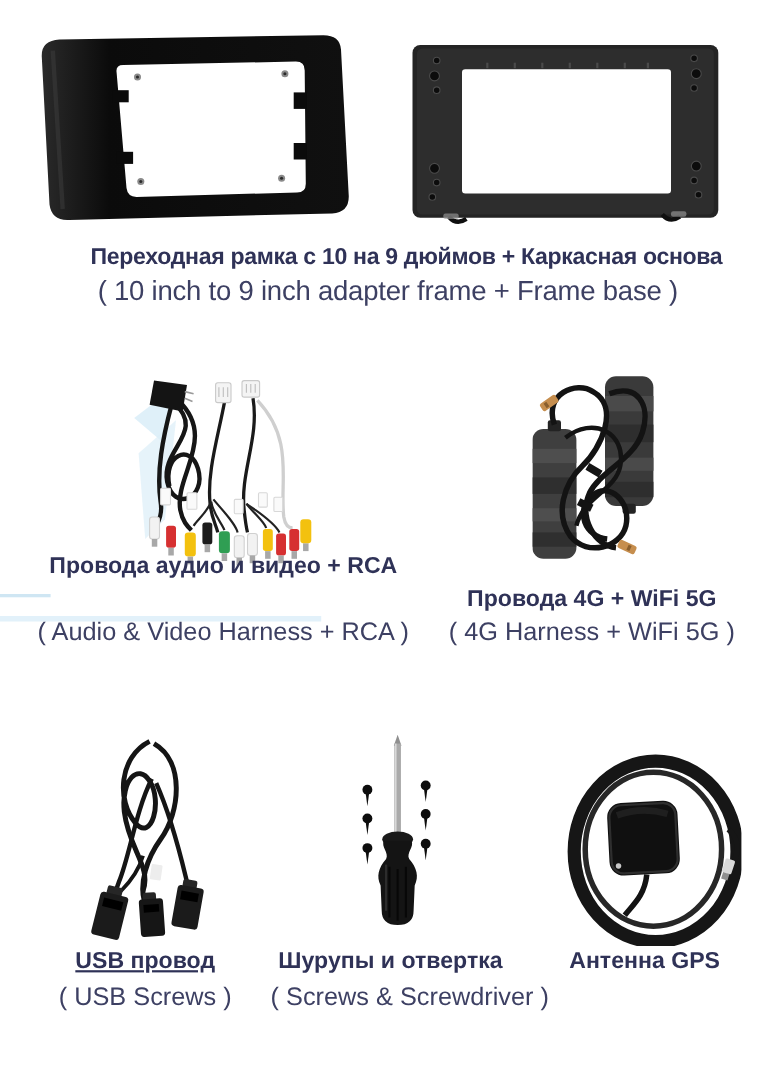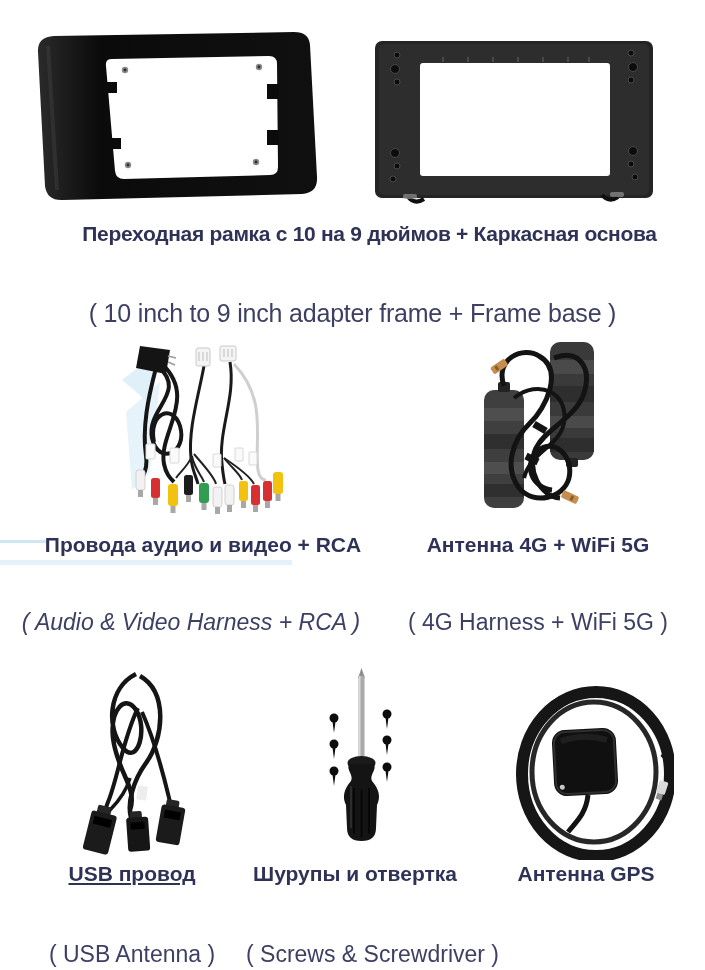--- a/index.html
+++ b/index.html
@@ -2,25 +2,25 @@
 <html><head>
 <meta charset="utf-8">
 <style>
   html,body { margin:0; padding:0; background:#ffffff; }
   .stage {
     position:relative; width:705px; height:970px; background:#ffffff;
     overflow:hidden; font-family:"Liberation Sans", sans-serif;
   }
   .caption { position:absolute; text-align:center; white-space:nowrap; }
   .ru { font-weight:700; color:#2f3257; }
-  .en { font-weight:400; color:#3d4063;margin-top:48px; }
+  .en { font-weight:400; color:#3d4063; }
   .title-ru   { left:0; width:705px; top:222px; font-size:21px; letter-spacing:-0.3px;padding-left:17px; }
   .title-en   { left:0; width:705px; top:251px; font-size:25px; letter-spacing:-0.2px; }
-  .cap-ml-ru  { left:18px;  width:370px; top:533px; font-size:21px; }
-  .cap-ml-en  { left:6px;  width:370px; top:561px; font-size:23px;font-style:italic; }
+  .cap-ml-ru  { left:18px;  width:370px; top:503px; font-size:21px; }
+  .cap-ml-en  { left:18px;  width:370px; top:561px; font-size:23px; }
   .cap-mr-ru  { left:398px; width:280px; top:533px; font-size:21px; }
   .cap-mr-en  { left:398px; width:280px; top:561px; font-size:23px; }
   .cap-b1-ru  { left:18px;  width:228px; top:862px; font-size:21px;text-decoration:underline; }
   .cap-b1-en  { left:18px;  width:228px; top:893px; font-size:23px; }
   .cap-b2-ru  { left:246px; width:218px; top:862px; font-size:21px; }
   .cap-b2-en  { left:246px; width:218px; top:893px; font-size:23px; }
   .cap-b3-ru  { left:468px; width:236px; top:862px; font-size:21px; }
   .cap-b3-en  { left:464px; width:236px; top:893px; font-size:23px; }
   .photo { position:absolute; }
   .wline { position:absolute; }
@@ -188,21 +188,21 @@
       <rect x="4" y="1.5" width="3" height="5" fill="#8a5f2e"></rect>
     </g>
     <g transform="translate(80,152) rotate(25)">
       <rect x="0" y="0" width="17" height="8" rx="2" fill="#c68e4e"></rect>
       <rect x="9" y="1.5" width="3" height="5" fill="#8a5f2e"></rect>
     </g>
   </svg>
 
   <div class="caption ru cap-ml-ru">Провода аудио и видео + RCA</div>
   <div class="caption en cap-ml-en">( Audio &amp; Video Harness + RCA )</div>
-  <div class="caption ru cap-mr-ru">Антенна 4G + WiFi 5G</div>
+  <div class="caption ru cap-mr-ru">Провода 4G + WiFi 5G</div>
   <div class="caption en cap-mr-en">( 4G Harness + WiFi 5G )</div>
 
   <svg class="photo" style="left:78px; top:668px;" width="118" height="188" viewBox="0 0 118 188">
     <g stroke="#151515" fill="none">
       <path stroke-width="4.5" d="M58,6 C30,20 28,60 45,80 C60,98 70,60 58,42 C48,26 32,40 35,70 C39,104 60,120 52,142"></path>
       <path stroke-width="4.5" d="M62,8 C90,24 86,70 68,95 C55,113 49,135 53,150"></path>
       <path stroke-width="4" d="M60,40 C45,70 40,110 30,134 C26,145 24,152 26,150"></path>
       <path stroke-width="4" d="M64,44 C80,80 88,118 93,138"></path>
       <path stroke-width="3.5" d="M52,110 C48,124 40,134 32,142"></path>
     </g>
@@ -272,18 +272,18 @@
     <g transform="rotate(-3 73 80)">
       <rect x="41" y="47" width="64" height="66" rx="13" fill="#101010"></rect>
       <rect x="43" y="49" width="60" height="62" rx="11" fill="none" stroke="#2e2e2e" stroke-width="2"></rect>
       <path d="M50,58 Q73,51 96,59" stroke="#262626" stroke-width="6" fill="none" opacity="0.7"></path>
       <circle cx="49" cy="104" r="2.5" fill="#e8e8e8" opacity="0.85"></circle>
     </g>
     <path d="M76,113 C74,132 64,140 56,150" stroke="#131313" stroke-width="5" fill="none"></path>
   </svg>
 
   <div class="caption ru cap-b1-ru">USB провод</div>
-  <div class="caption en cap-b1-en">( USB Antenna )</div>
+  <div class="caption en cap-b1-en">( USB Screws )</div>
   <div class="caption ru cap-b2-ru">Шурупы и отвертка</div>
   <div class="caption en cap-b2-en">( Screws &amp; Screwdriver )</div>
   <div class="caption ru cap-b3-ru">Антенна GPS</div>
 
 </div>
 
 </body></html>

